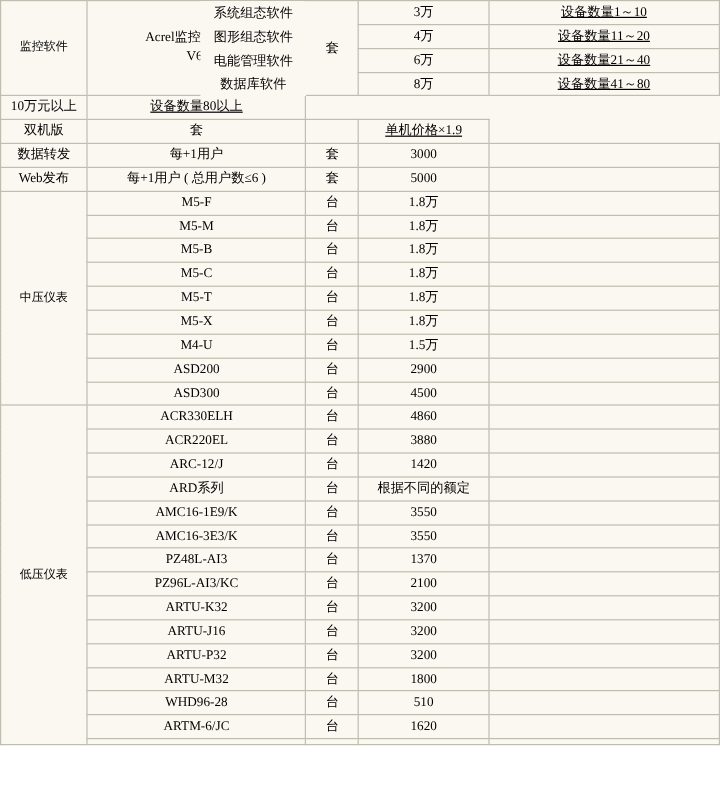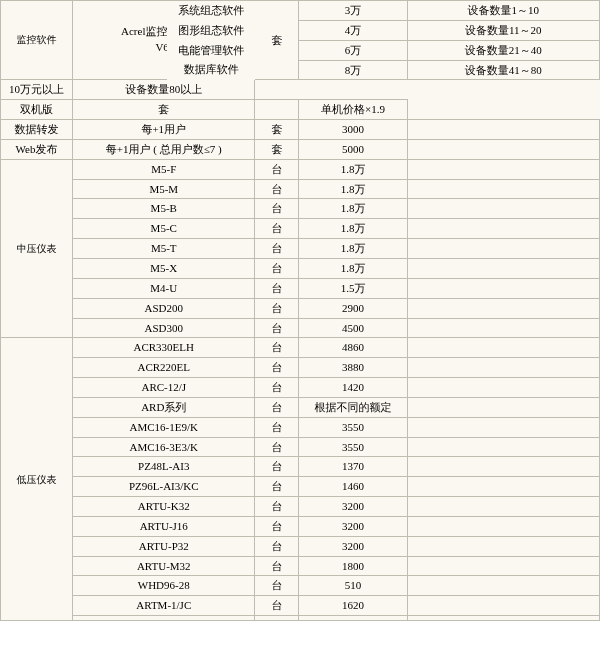--- a/index.html
+++ b/index.html
@@ -39,20 +39,21 @@
     font-size: 11px;
   }
   td.unit {
     font-size: 11px;
   }
   td.price-val {
     font-size: 11px;
   }
   td.note {
     font-size: 11px;
+    text-decoration: underline;
   }
   td.blank {
     background: #faf8f0;
   }
   .multiline {
     white-space: normal;
     line-height: 1.45;
   }
   col.c-cat { width: 72px; }
   col.c-name { width: 182px; }
@@ -109,21 +110,21 @@
     </tr>
     <tr>
       <td class="name">数据转发</td>
       <td class="name">每+1用户</td>
       <td class="unit">套</td>
       <td class="price-val">3000</td>
       <td class="note blank"></td>
     </tr>
     <tr>
       <td class="name">Web发布</td>
-      <td class="name">每+1用户 ( 总用户数≤7 )</td>
+      <td class="name">每+1用户 ( 总用户数≤6 )</td>
       <td class="unit">套</td>
       <td class="price-val">5000</td>
       <td class="note blank"></td>
     </tr>
 
     <tr>
       <td class="cat" rowspan="9">中压仪表</td>
       <td class="name">M5-F</td>
       <td class="unit">台</td>
       <td class="price-val">1.8万</td>
@@ -217,21 +218,21 @@
     </tr>
     <tr>
       <td class="name">PZ48L-AI3</td>
       <td class="unit">台</td>
       <td class="price-val">1370</td>
       <td class="note blank"></td>
     </tr>
     <tr>
       <td class="name">PZ96L-AI3/KC</td>
       <td class="unit">台</td>
-      <td class="price-val">1460</td>
+      <td class="price-val">2100</td>
       <td class="note blank"></td>
     </tr>
     <tr>
       <td class="name">ARTU-K32</td>
       <td class="unit">台</td>
       <td class="price-val">3200</td>
       <td class="note blank"></td>
     </tr>
     <tr>
       <td class="name">ARTU-J16</td>
@@ -251,21 +252,21 @@
       <td class="price-val">1800</td>
       <td class="note blank"></td>
     </tr>
     <tr>
       <td class="name">WHD96-28</td>
       <td class="unit">台</td>
       <td class="price-val">510</td>
       <td class="note blank"></td>
     </tr>
     <tr>
-      <td class="name">ARTM-1/JC</td>
+      <td class="name">ARTM-6/JC</td>
       <td class="unit">台</td>
       <td class="price-val">1620</td>
       <td class="note blank"></td>
     </tr>
     <tr>
       <td class="name blank"></td>
       <td class="unit blank"></td>
       <td class="price-val blank"></td>
       <td class="note blank"></td>
     </tr>

